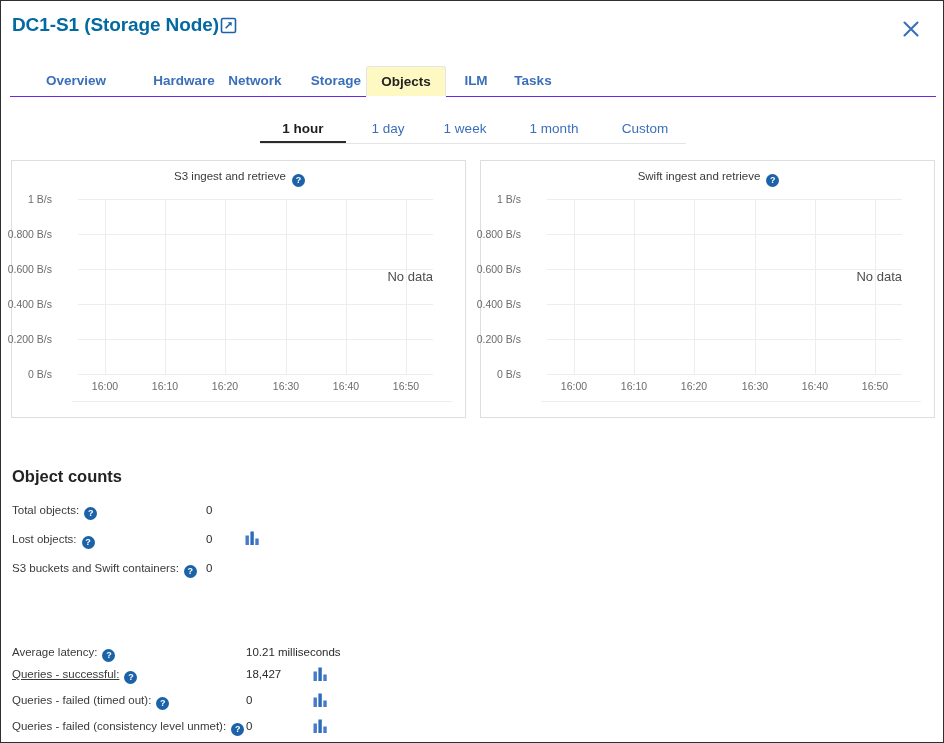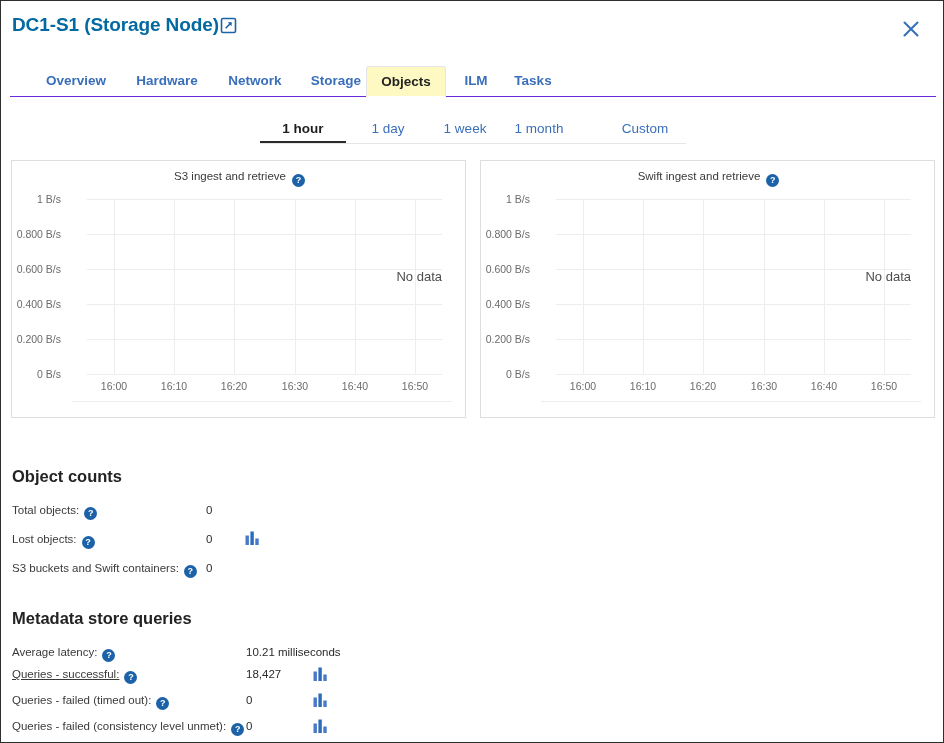--- a/index.html
+++ b/index.html
@@ -153,21 +153,21 @@
     color: #ffffff;
     font-size: 9px;
     font-weight: bold;
     line-height: 13px;
     text-align: center;
     cursor: pointer;
   }
 
   .plot {
     position: absolute;
-    left: 75px;
+    left: 66px;
     top: 38px;
     width: 355px;
     height: 175px;
     text-decoration: underline;
   }
   .gridline-h {
     position: absolute;
     left: 0;
     width: 355px;
     height: 1px;
@@ -265,34 +265,34 @@
 
     <div class="close-btn">
       <svg width="26" height="26" viewBox="0 0 26 26">
         <path d="M6.5 6.5 L19.5 19.5 M19.5 6.5 L6.5 19.5" stroke="#3a6fba" stroke-width="2.1" stroke-linecap="round" fill="none"></path>
       </svg>
     </div>
   </div>
 
   <div class="tabbar">
     <div class="tab" style="left:21px;width:90px;">Overview</div>
-    <div class="tab" style="left:111px;width:92px;">Hardware</div>
+    <div class="tab" style="left:128px;width:92px;">Hardware</div>
     <div class="tab" style="left:203px;width:84px;">Network</div>
     <div class="tab" style="left:287px;width:78px;">Storage</div>
     <div class="tab active" style="left:356px;width:80px;">Objects</div>
     <div class="tab" style="left:440px;width:52px;">ILM</div>
     <div class="tab" style="left:488px;width:70px;">Tasks</div>
   </div>
 
   <div class="timebar">
     <div class="timebar-rule"></div>
     <div class="trange active" style="left:0px;width:86px;">1 hour</div>
     <div class="trange" style="left:97px;width:62px;">1 day</div>
     <div class="trange" style="left:170px;width:70px;">1 week</div>
-    <div class="trange" style="left:239px;width:80px;">1 month</div>
+    <div class="trange" style="left:254px;width:80px;">1 month</div>
     <div class="trange" style="left:344px;width:82px;">Custom</div>
   </div>
 
   <div class="chart-panel left">
     <div class="chart-title">
       <span>S3 ingest and retrieve</span><span class="help-icon">?</span>
     </div>
 
     <div class="plot">
       <div class="gridline-h" style="top:0px;"></div>
@@ -386,21 +386,20 @@
       <rect x="5.4" y="0.5" width="3.4" height="13.5" fill="#2b6cb8"></rect>
       <rect x="10.3" y="7.5" width="3.4" height="6.5" fill="#4a79c9"></rect>
     </svg>
   </div>
 
   <div class="row-label" style="top:561px;">
     <span>S3 buckets and Swift containers:</span><span class="help-icon">?</span>
   </div>
   <div class="row-value" style="left:205px;top:561px;">0</div>
 
-  <div class="section-title" style="top:608px;">Metadata store queries</div>
 
   <div class="row-label" style="top:645px;">
     <span>Average latency:</span><span class="help-icon">?</span>
   </div>
   <div class="row-value" style="left:245px;top:645px;">10.21 milliseconds</div>
 
   <div class="row-label" style="top:667px;text-decoration:underline;">
     <span>Queries - successful:</span><span class="help-icon">?</span>
   </div>
   <div class="row-value" style="left:245px;top:667px;">18,427</div>

